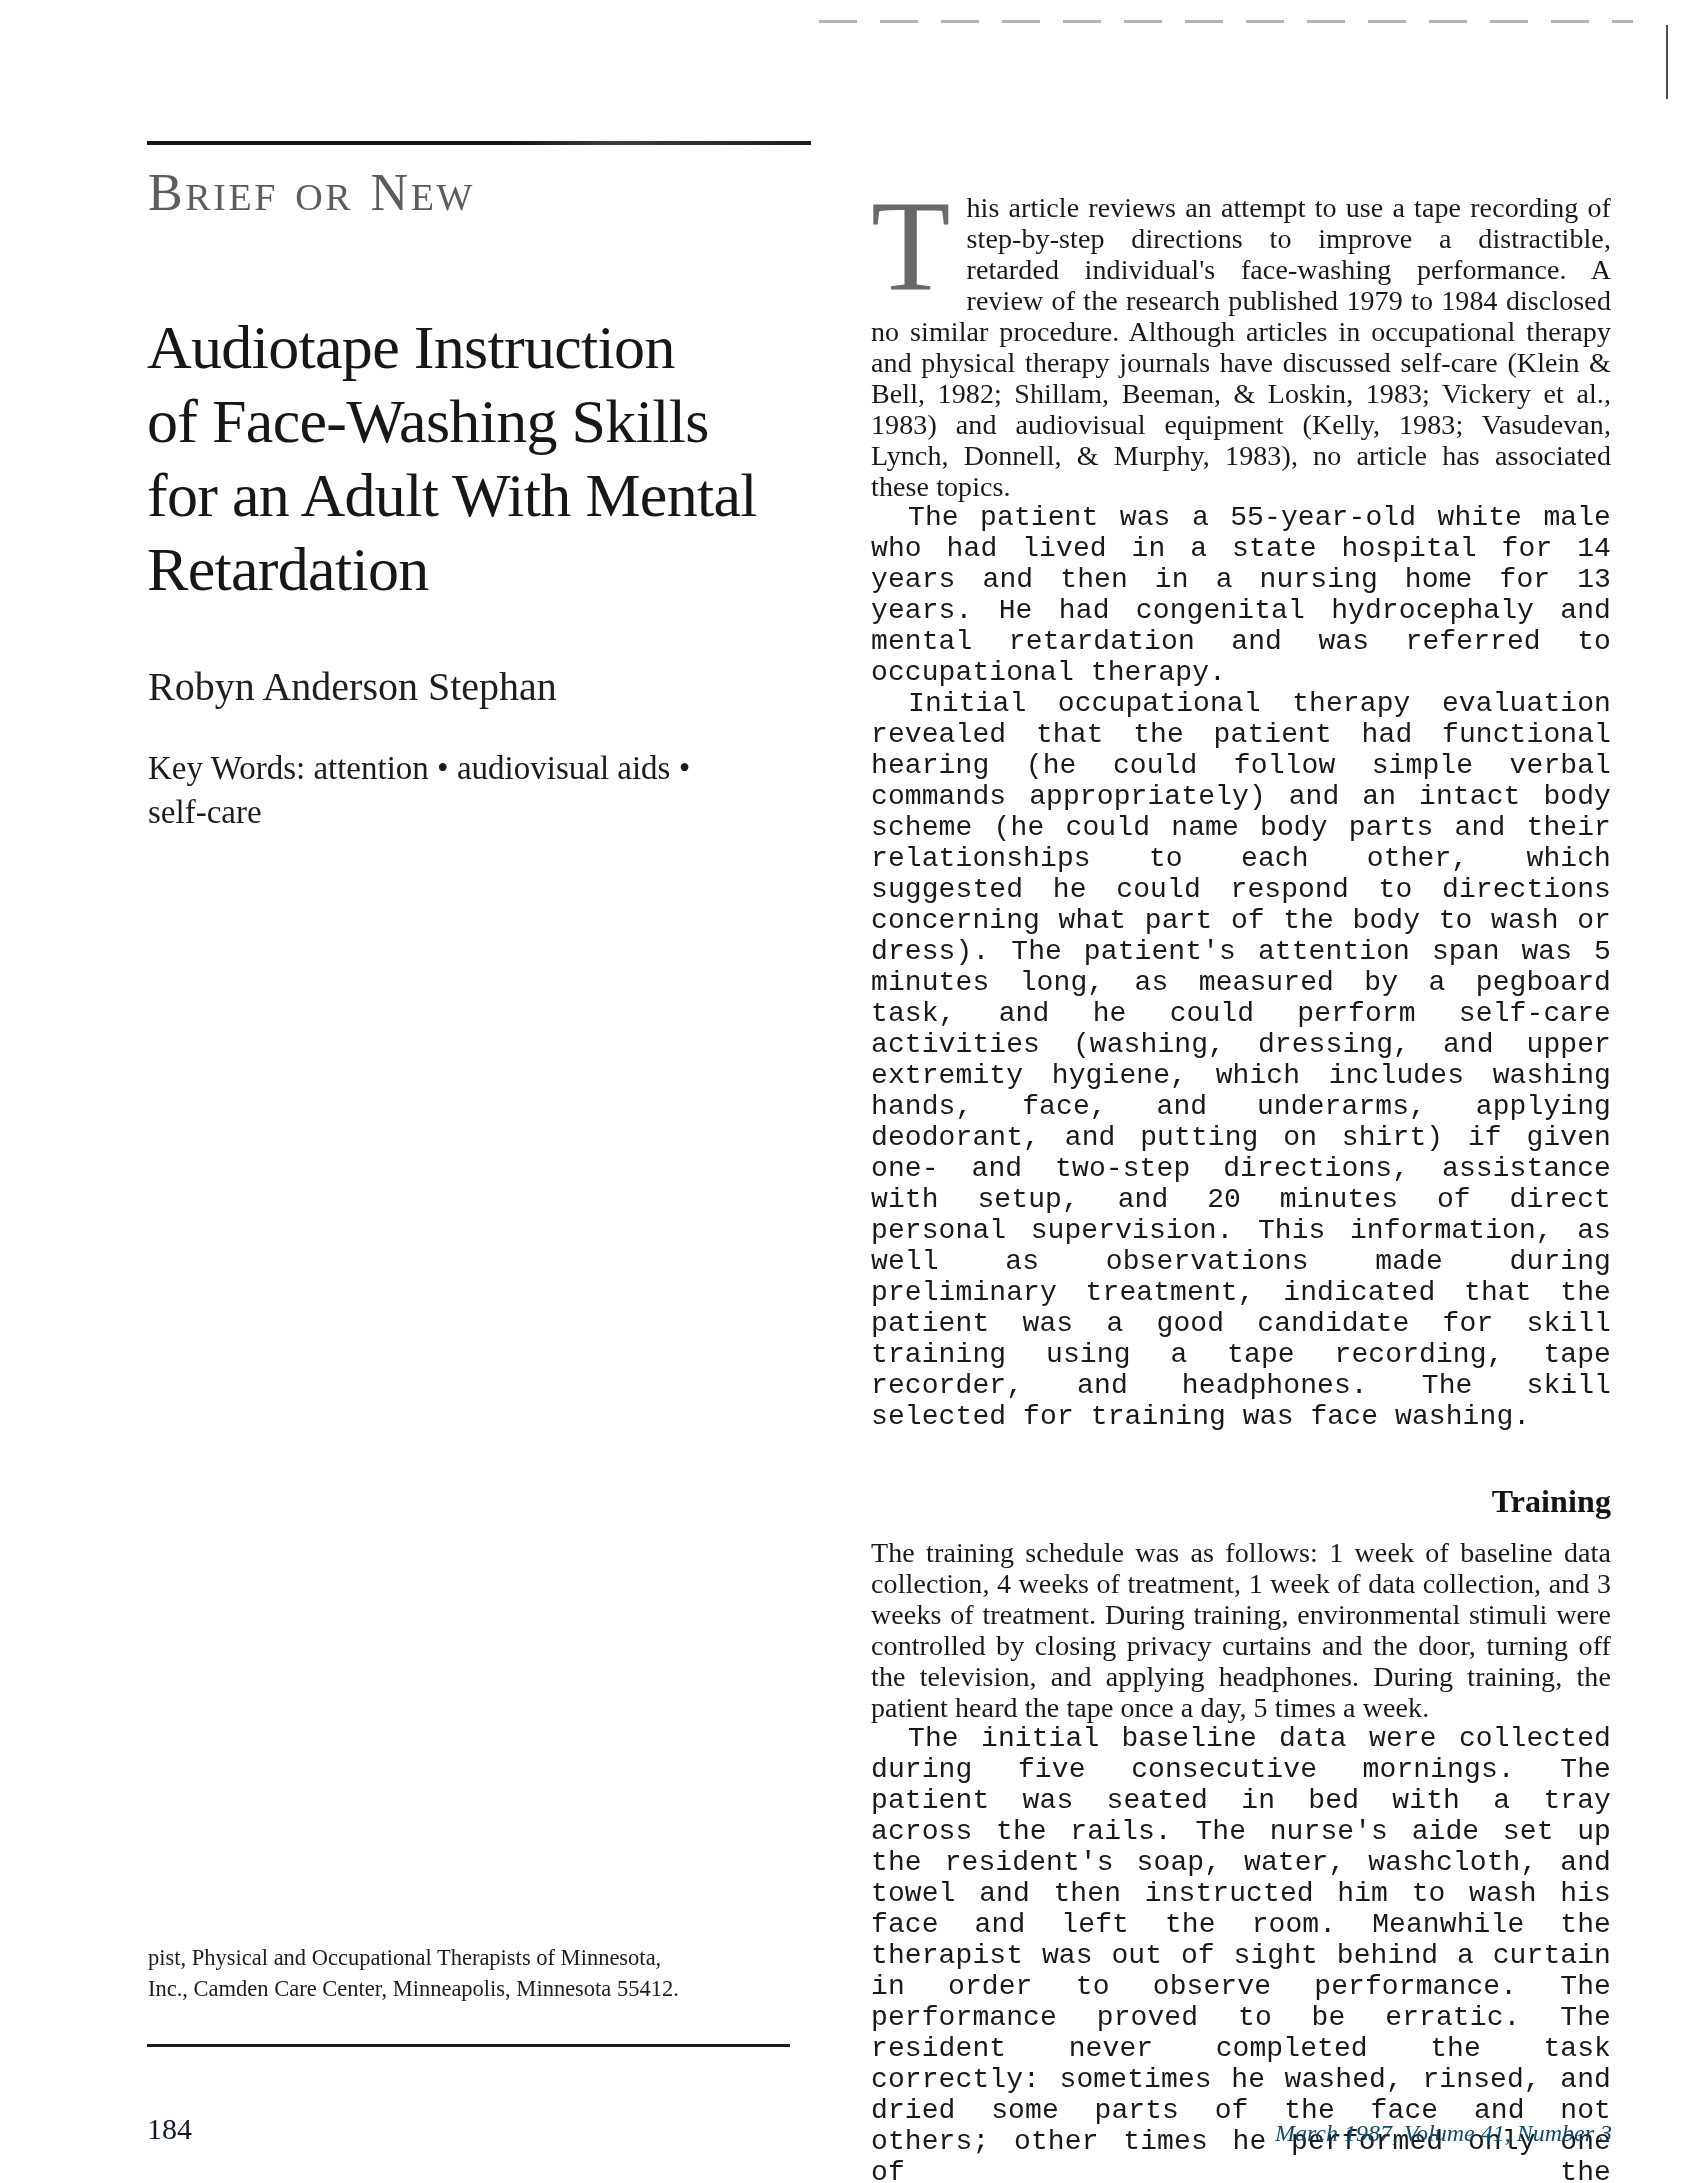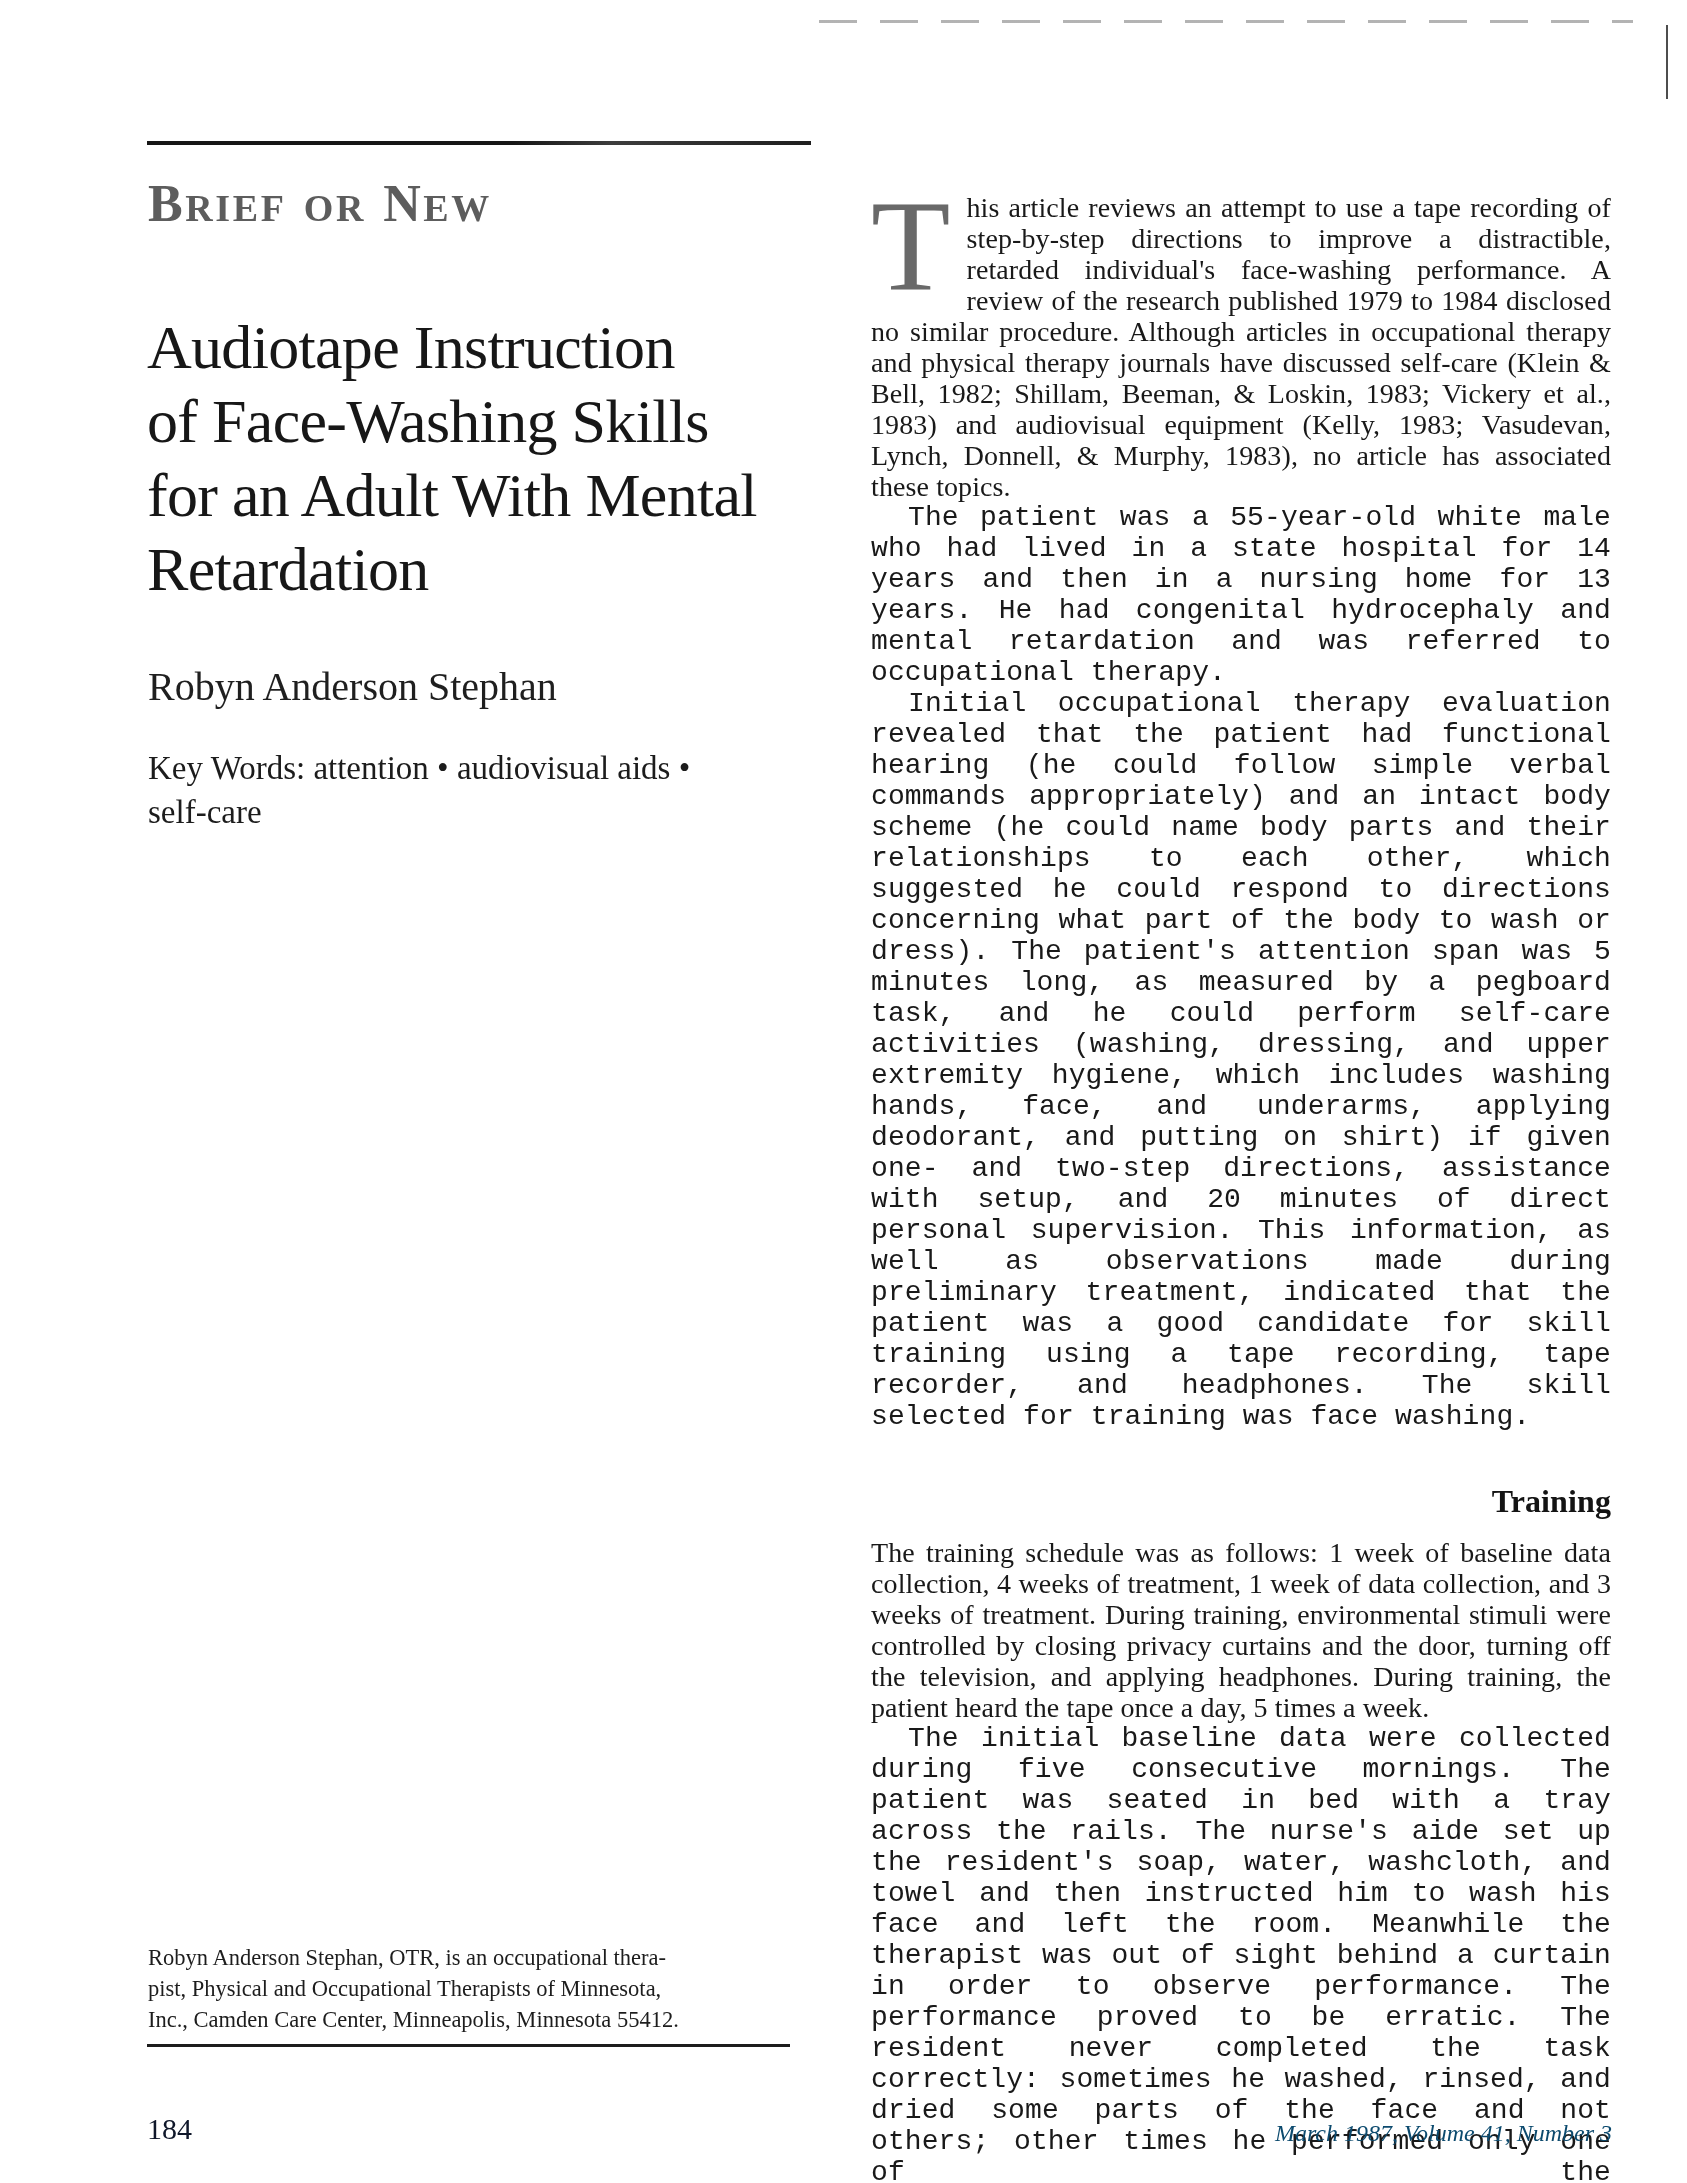--- a/index.html
+++ b/index.html
@@ -21,22 +21,22 @@
   .artifact-tick {
     position: absolute; left: 1666px; top: 25px; width: 2px; height: 74px;
     background: #4d4d4d;
   }
   
   .rule-top {
     position: absolute; left: 147px; top: 141px; width: 664px; height: 4px;
     background: linear-gradient(90deg,#161616 0 55%, #3d3d3d 70%, #1e1e1e);
   }
   .section-label {
-    position: absolute; left: 148px; top: 178px;
-    color: #5d5d5d; letter-spacing: 2.6px; white-space: nowrap; font-weight: bold;
+    position: absolute; left: 148px; top: 167px;
+    color: #5d5d5d; letter-spacing: 2.6px; white-space: nowrap;
   }
   .section-label .seg { display: inline-block; margin-right: 12px; }
   .section-label .big   { font-size: 52px; line-height: 52px; }
   .section-label .small { font-size: 38px; line-height: 52px; }
   .article-title {
     position: absolute; left: 147px; top: 310px; width: 668px;
     font-size: 62px; line-height: 74px; color: #171717; letter-spacing: -0.7px;
   }
   .author-name {
     position: absolute; left: 148px; top: 663px;
@@ -115,21 +115,20 @@
   <div class="body-col">
     <p><span class="dropcap">T</span><span>his article reviews an attempt to use a tape recording of step-by-step directions to improve a distractible, retarded individual's face-washing performance. A review of the research published 1979 to 1984 disclosed no similar procedure. Although articles in occupational therapy and physical therapy journals have discussed self-care (Klein &amp; Bell, 1982; Shillam, Beeman, &amp; Loskin, 1983; Vickery et al., 1983) and audiovisual equipment (Kelly, 1983; Vasudevan, Lynch, Donnell, &amp; Murphy, 1983), no article has associated these topics.</span></p>
     <p class="indent">The patient was a 55-year-old white male who had lived in a state hospital for 14 years and then in a nursing home for 13 years. He had congenital hydrocephaly and mental retardation and was referred to occupational therapy.</p>
     <p class="indent">Initial occupational therapy evaluation revealed that the patient had functional hearing (he could follow simple verbal commands appropriately) and an intact body scheme (he could name body parts and their relationships to each other, which suggested he could respond to directions concerning what part of the body to wash or dress). The patient's attention span was 5 minutes long, as measured by a pegboard task, and he could perform self-care activities (washing, dressing, and upper extremity hygiene, which includes washing hands, face, and underarms, applying deodorant, and putting on shirt) if given one- and two-step directions, assistance with setup, and 20 minutes of direct personal supervision. This information, as well as observations made during preliminary treatment, indicated that the patient was a good candidate for skill training using a tape recording, tape recorder, and headphones. The skill selected for training was face washing.</p>
     <div class="training-heading">Training</div>
     <p>The training schedule was as follows: 1 week of baseline data collection, 4 weeks of treatment, 1 week of data collection, and 3 weeks of treatment. During training, environmental stimuli were controlled by closing privacy curtains and the door, turning off the television, and applying headphones. During training, the patient heard the tape once a day, 5 times a week.</p>
     <p class="indent justify-last">The initial baseline data were collected during five consecutive mornings. The patient was seated in bed with a tray across the rails. The nurse's aide set up the resident's soap, water, washcloth, and towel and then instructed him to wash his face and left the room. Meanwhile the therapist was out of sight behind a curtain in order to observe performance. The performance proved to be erratic. The resident never completed the task correctly: sometimes he washed, rinsed, and dried some parts of the face and not others; other times he performed only one of the</p>
   </div>
 
   <div class="affiliation">
-    <div>Robyn Anderson Stephan, OTR, is an occupational thera-</div>
     <div>pist, Physical and Occupational Therapists of Minnesota,</div>
     <div>Inc., Camden Care Center, Minneapolis, Minnesota 55412.</div>
   </div>
 
   <div class="rule-bottom"></div>
 
   <div class="page-number">184</div>
   <div class="issue-info">March 1987, Volume 41, Number 3</div>
 
 </div>

